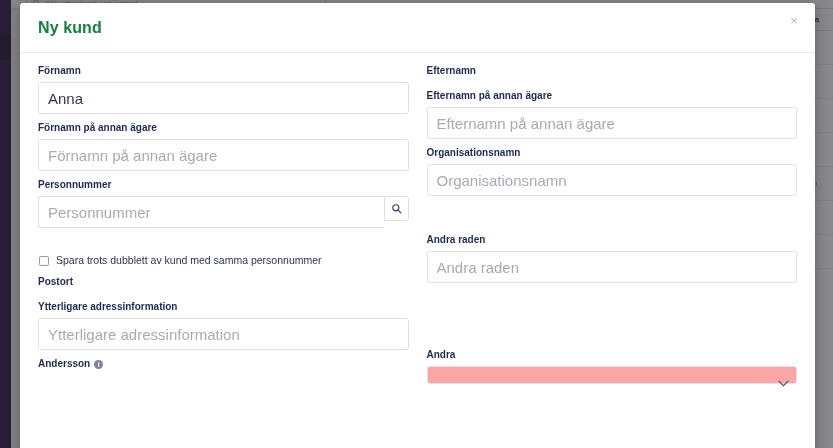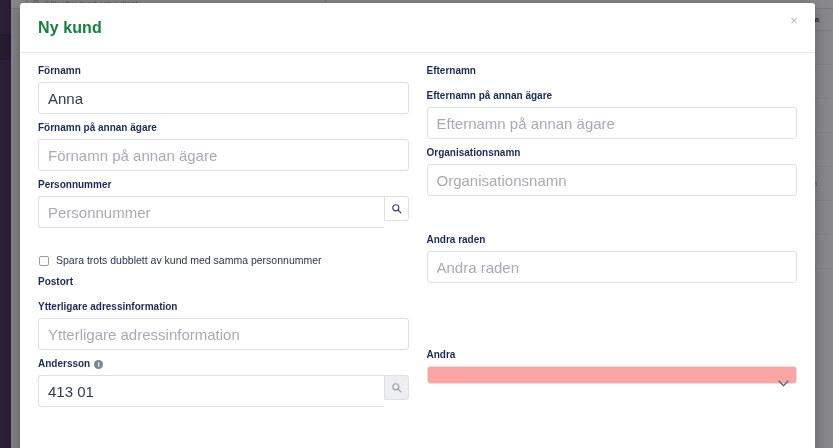--- a/index.html
+++ b/index.html
@@ -254,31 +254,20 @@
       <div class="field">
         <div class="field-label">Ytterligare adressinformation</div>
         <input class="input" type="text" placeholder="Ytterligare adressinformation" style="">
       </div>
 
       <div class="field">
         <div class="field-label">
           <span>Andersson</span>
           <i class="info-icon">i</i>
         </div>
-        <div class="input-group">
-          <input class="input" type="text" value="413 01" style="">
-          <button class="addon-btn disabled">
-            <span>
-              <svg width="11" height="11" viewBox="0 0 16 16" fill="none" stroke="#9ba0ae" stroke-width="1.7">
-                <circle cx="7" cy="7" r="4.4"></circle>
-                  <line x1="10.4" y1="10.4" x2="14.2" y2="14.2" stroke-linecap="round"></line>
-              </svg>
-            </span>
-          </button>
-        </div>
       </div>
 
       <div class="field">
       </div>
 
     </div>
 
     <div class="col">
 
       <div class="field">

